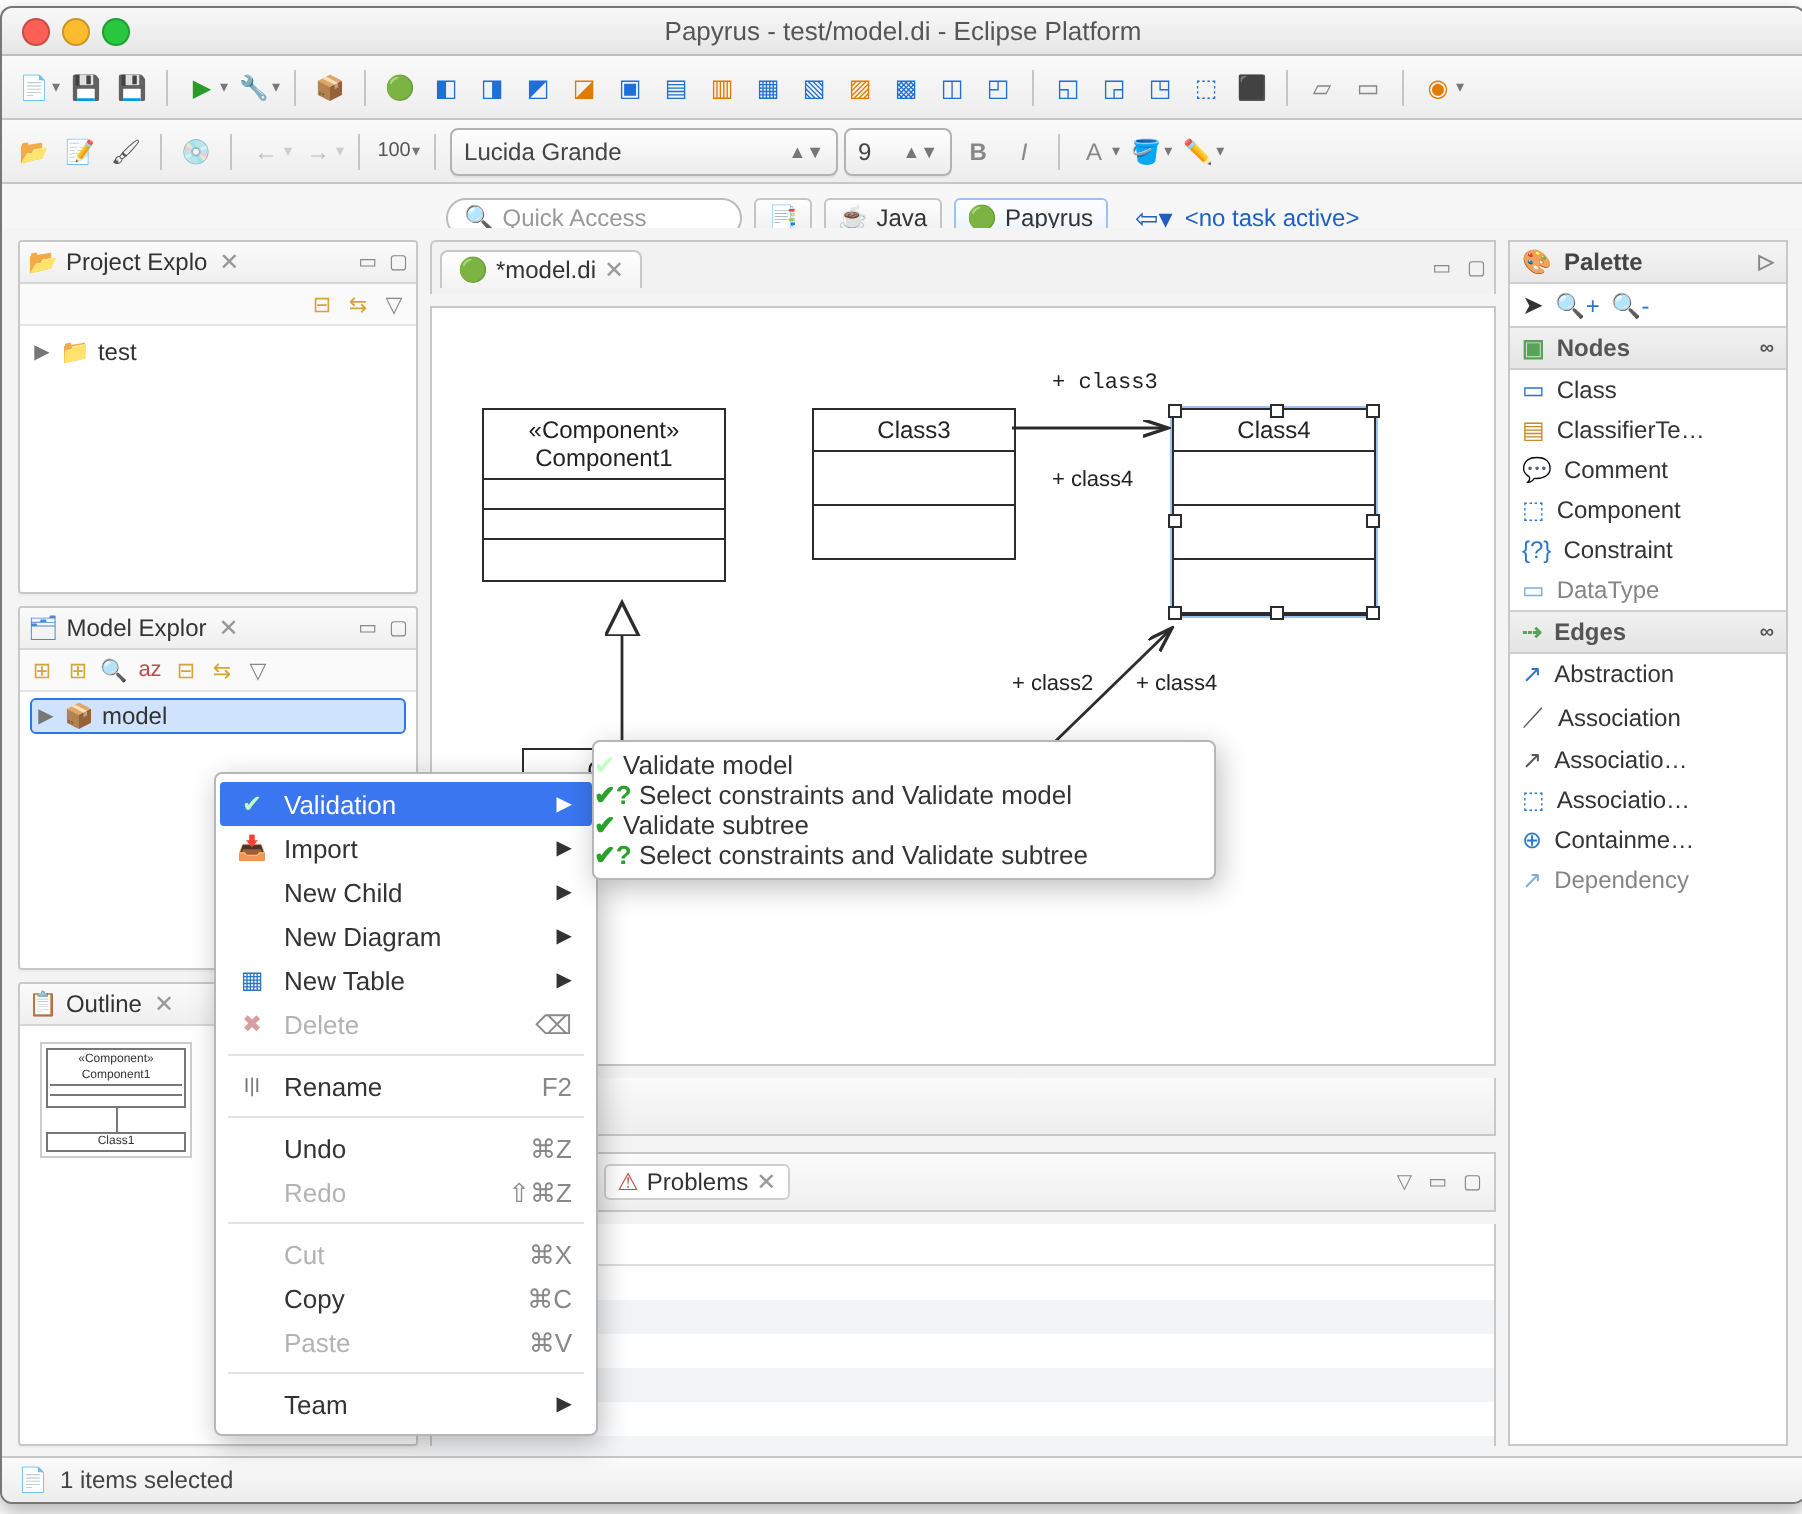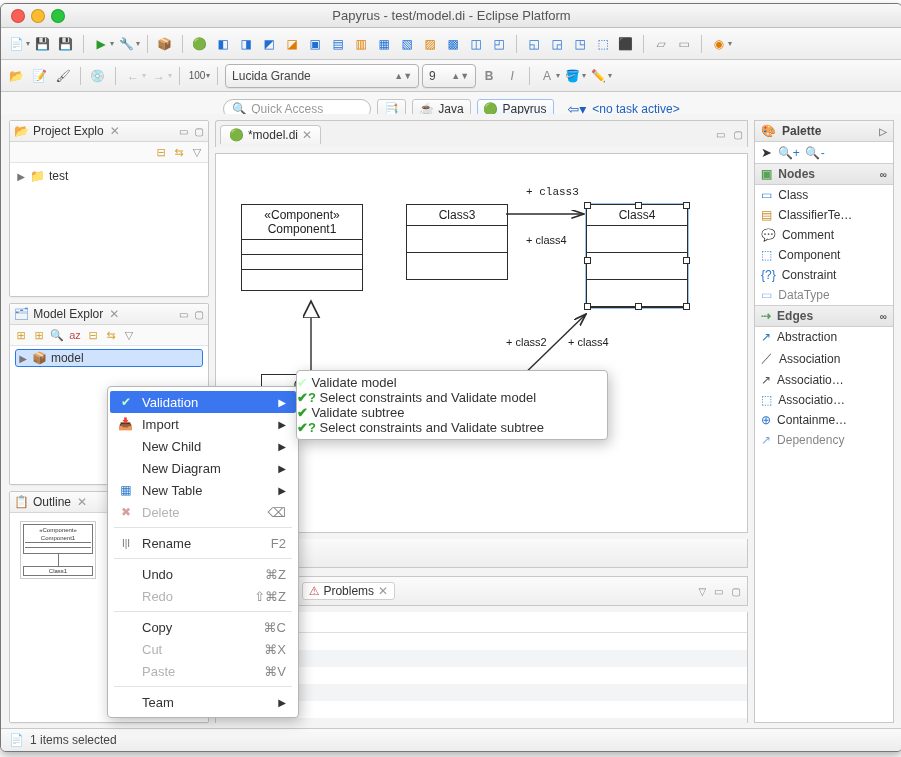--- a/index.html
+++ b/index.html
@@ -690,30 +690,30 @@
       <span class="icon-slot"></span>
         <span>Undo</span>
       <span class="shortcut">⌘Z</span>
     </div>
     <div class="row disabled">
       <span class="icon-slot"></span>
         <span>Redo</span>
       <span class="shortcut">⇧⌘Z</span>
     </div>
     <div class="sep"></div>
-    <div class="row">
-      <span class="icon-slot"></span>
-        <span>Copy</span>
-      <span class="shortcut">⌘C</span>
-    </div>
     <div class="row disabled">
       <span class="icon-slot"></span>
         <span>Cut</span>
       <span class="shortcut">⌘X</span>
     </div>
+    <div class="row">
+      <span class="icon-slot"></span>
+        <span>Copy</span>
+      <span class="shortcut">⌘C</span>
+    </div>
     <div class="row disabled">
       <span class="icon-slot"></span>
         <span>Paste</span>
       <span class="shortcut">⌘V</span>
     </div>
     <div class="sep"></div>
     <div class="row">
       <span class="icon-slot"></span>
         <span>Team</span>
       <span class="arrow">▶</span>

